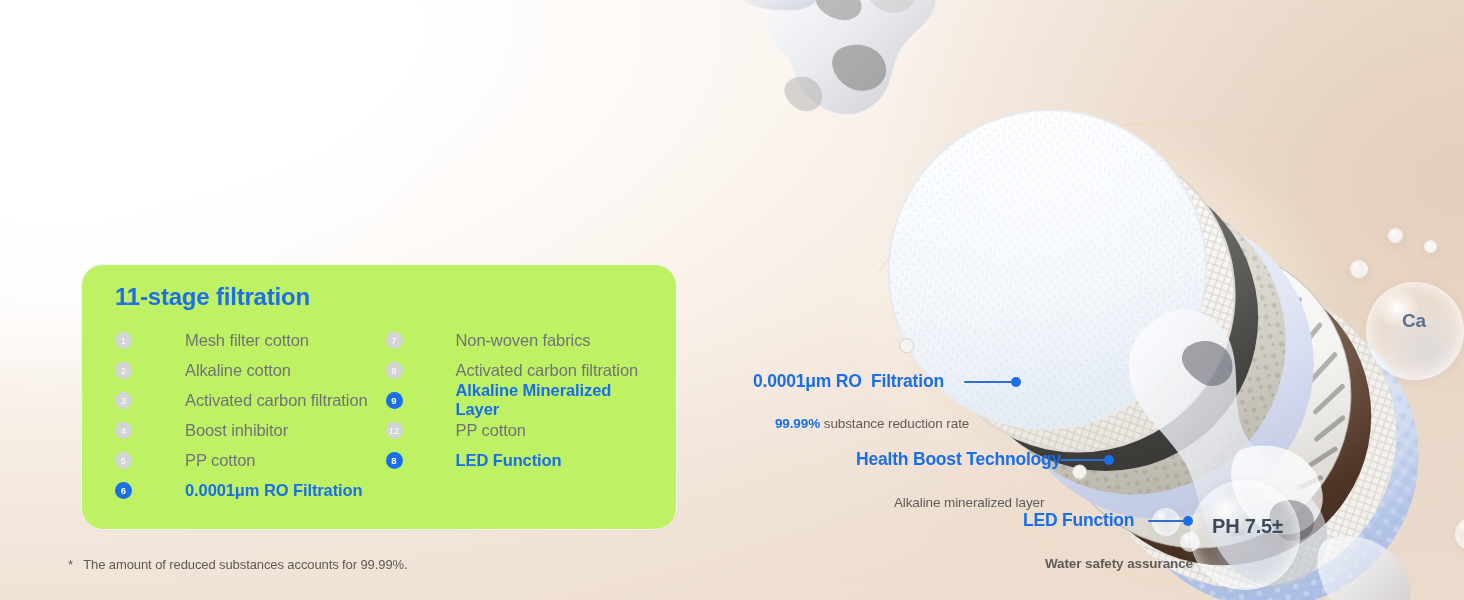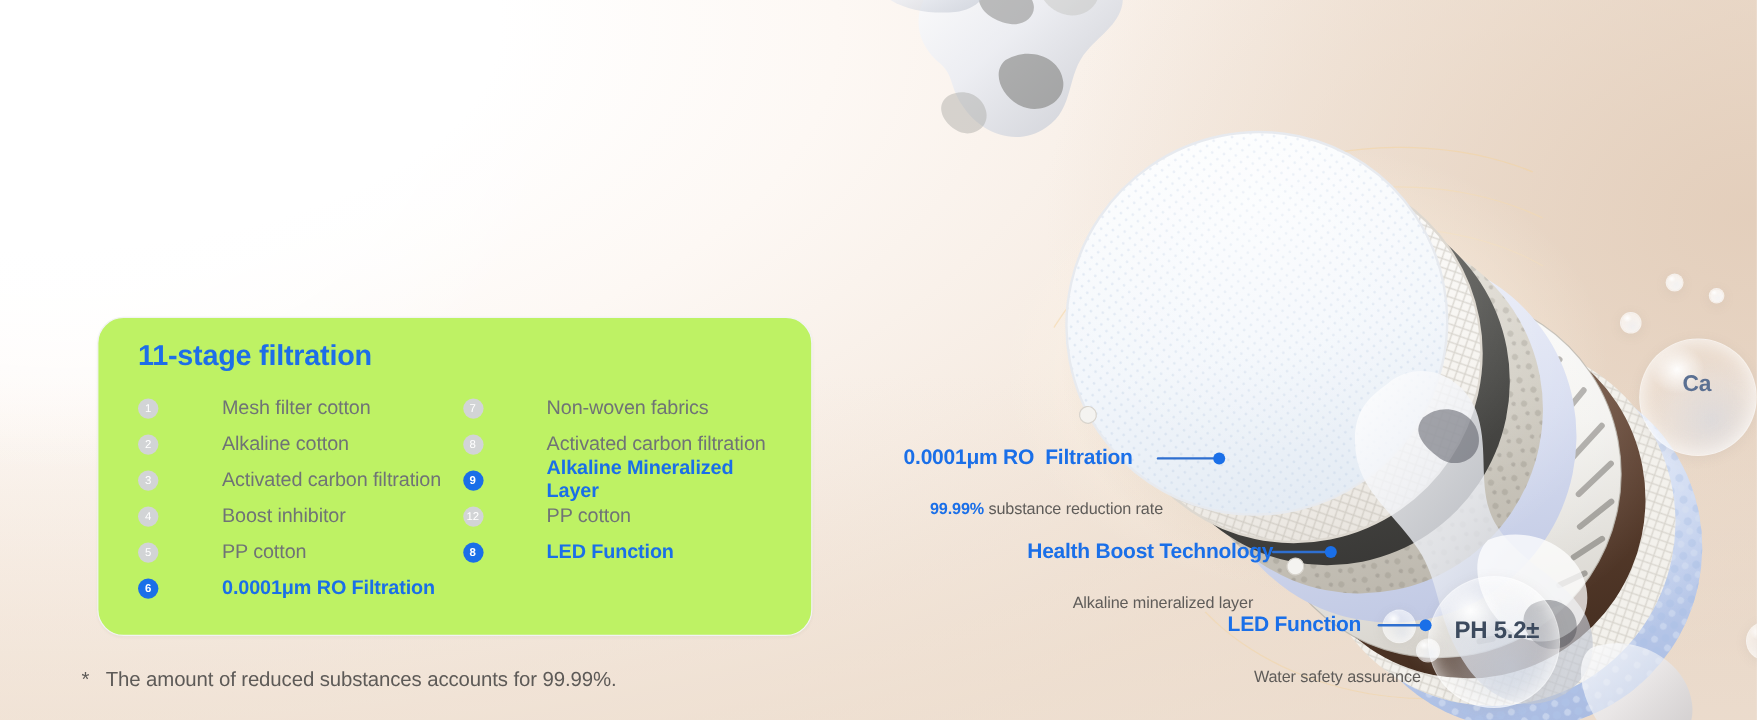--- a/index.html
+++ b/index.html
@@ -54,21 +54,21 @@
     flex:0 0 auto;width:17px;height:17px;border-radius:50%;
     background:#d2d4d6;color:#ffffff;font-size:9.5px;line-height:17px;
     text-align:center;margin-right:9px;font-weight:normal;
   }
   .li.hi .badge{background:#1a6fe8;font-weight:bold;}
   .li-label{color:#6f7376;font-size:16.5px;letter-spacing:-.1px;margin-left:44px;}
   .li.hi .li-label{color:#1a6fe8;font-weight:bold;}
 
   .footnote{
     position:absolute;left:68px;top:557px;
-    color:#5d5a57;font-size:17px;letter-spacing:-.1px;white-space:pre;
+    color:#5d5a57;font-size:13px;letter-spacing:-.1px;white-space:pre;
   }
 
   
   .art{position:absolute;left:660px;top:-40px;width:820px;height:700px;}
 
   .glow{
     position:absolute;left:120px;top:120px;width:640px;height:470px;
     background:radial-gradient(55% 55% at 48% 48%, rgba(255,252,246,.85) 0%, rgba(255,246,232,.35) 45%, rgba(255,240,225,0) 72%);
   }
   
@@ -280,21 +280,21 @@
         <path d="M96 58 C112 44 138 52 142 72 C146 92 124 102 110 92 C96 82 86 70 96 58 Z" fill="#3b3f49" opacity=".45"></path>
         <path d="M186 214 C202 204 224 214 224 232 C224 250 202 256 190 246 C178 236 176 222 186 214 Z" fill="#2d3039" opacity=".35"></path>
         <path d="M236 250 C274 236 316 262 320 296 C324 326 296 344 268 334 C238 324 214 266 236 250 Z" fill="url(#gWater)" opacity=".8"></path>
       </g>
     </svg>
 
     <div class="bubble" style="left:706px;top:322px;width:96px;height:96px;"></div>
     <div class="bubble-label" style="left:742px;top:350px;color:#5b7092;font-size:19px;">Ca</div>
 
     <div class="bubble" style="left:530px;top:520px;width:108px;height:108px;"></div>
-    <div class="bubble-label" style="left:552px;top:555px;color:#3c4a5e;font-size:20px;">PH 5.2±</div>
+    <div class="bubble-label" style="left:552px;top:555px;color:#3c4a5e;font-size:20px;">PH 7.5±</div>
 
     <div class="bubble" style="left:492px;top:548px;width:26px;height:26px;"></div>
     <div class="bubble" style="left:520px;top:572px;width:18px;height:18px;"></div>
     <div class="bubble" style="left:690px;top:300px;width:16px;height:16px;"></div>
     <div class="bubble" style="left:728px;top:268px;width:13px;height:13px;"></div>
     <div class="bubble" style="left:764px;top:280px;width:11px;height:11px;"></div>
     <div class="bubble" style="left:795px;top:558px;width:30px;height:30px;"></div>
   </div>
 
   <div class="headline">
@@ -376,21 +376,21 @@
       <span>Alkaline mineralized layer</span>
     </div>
   </div>
   <div class="leader" style="left:1060px;top:455px;">
     <div class="line" style="width:45px;"></div>
     <div class="dot"></div>
   </div>
 
   <div class="callout" style="left:1023px;top:510px;">
     <div class="co-title">LED Function</div>
-    <div class="co-sub" style="margin-top:10px;text-align:left;">
+    <div class="co-sub" style="margin-top:10px;text-align:left;font-weight:bold;">
       <span>Water safety assurance</span>
     </div>
   </div>
   <div class="leader" style="left:1148px;top:516px;">
     <div class="line" style="width:36px;"></div>
     <div class="dot"></div>
   </div>
 
 </div>
 

